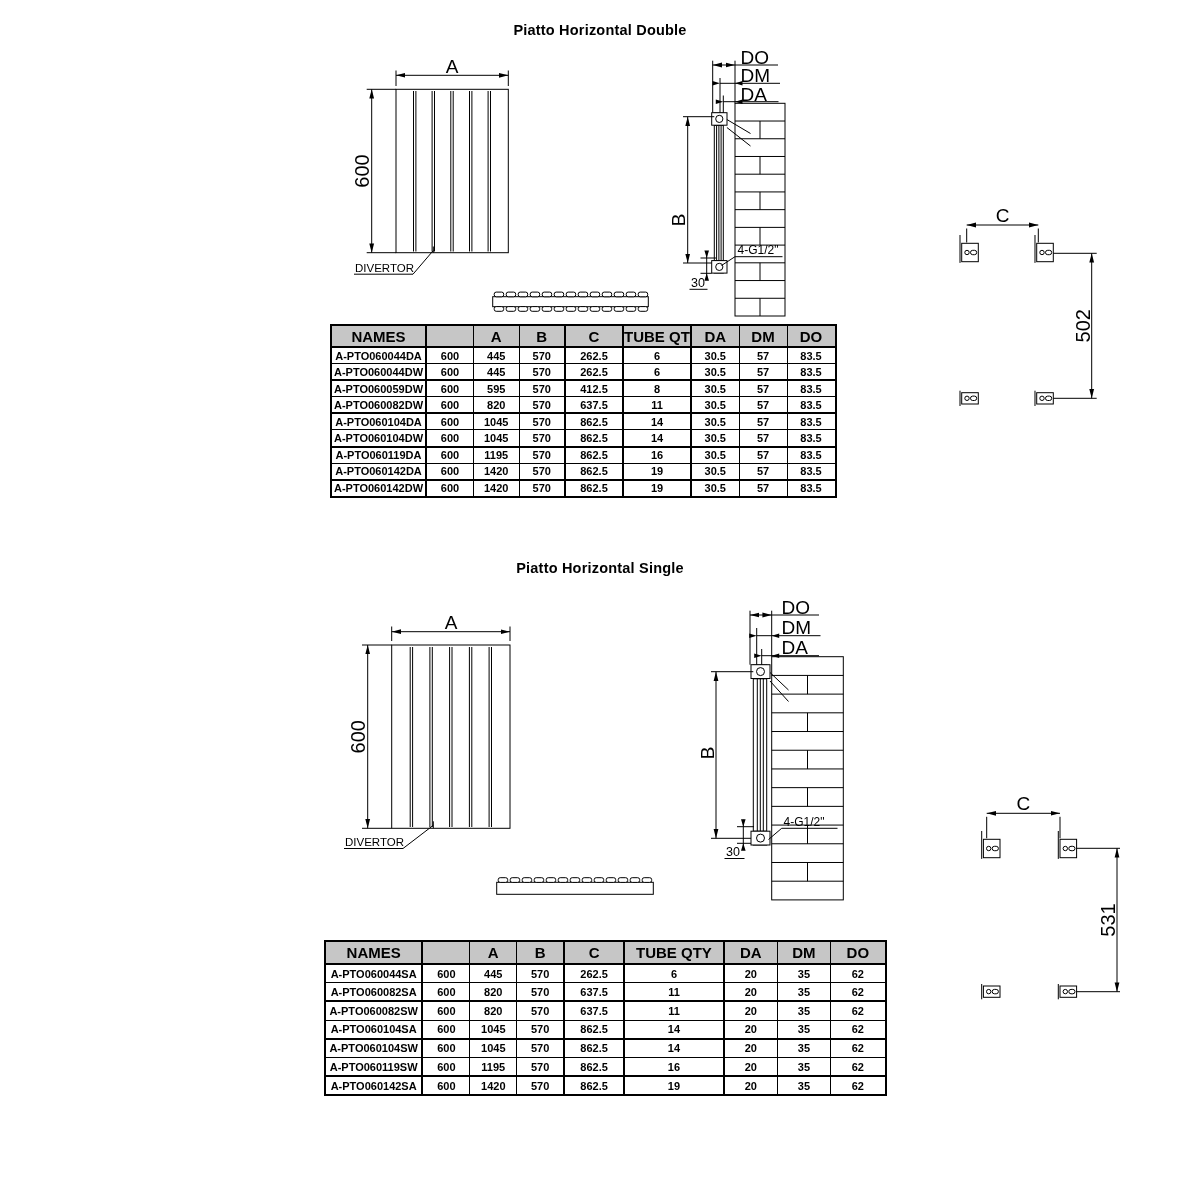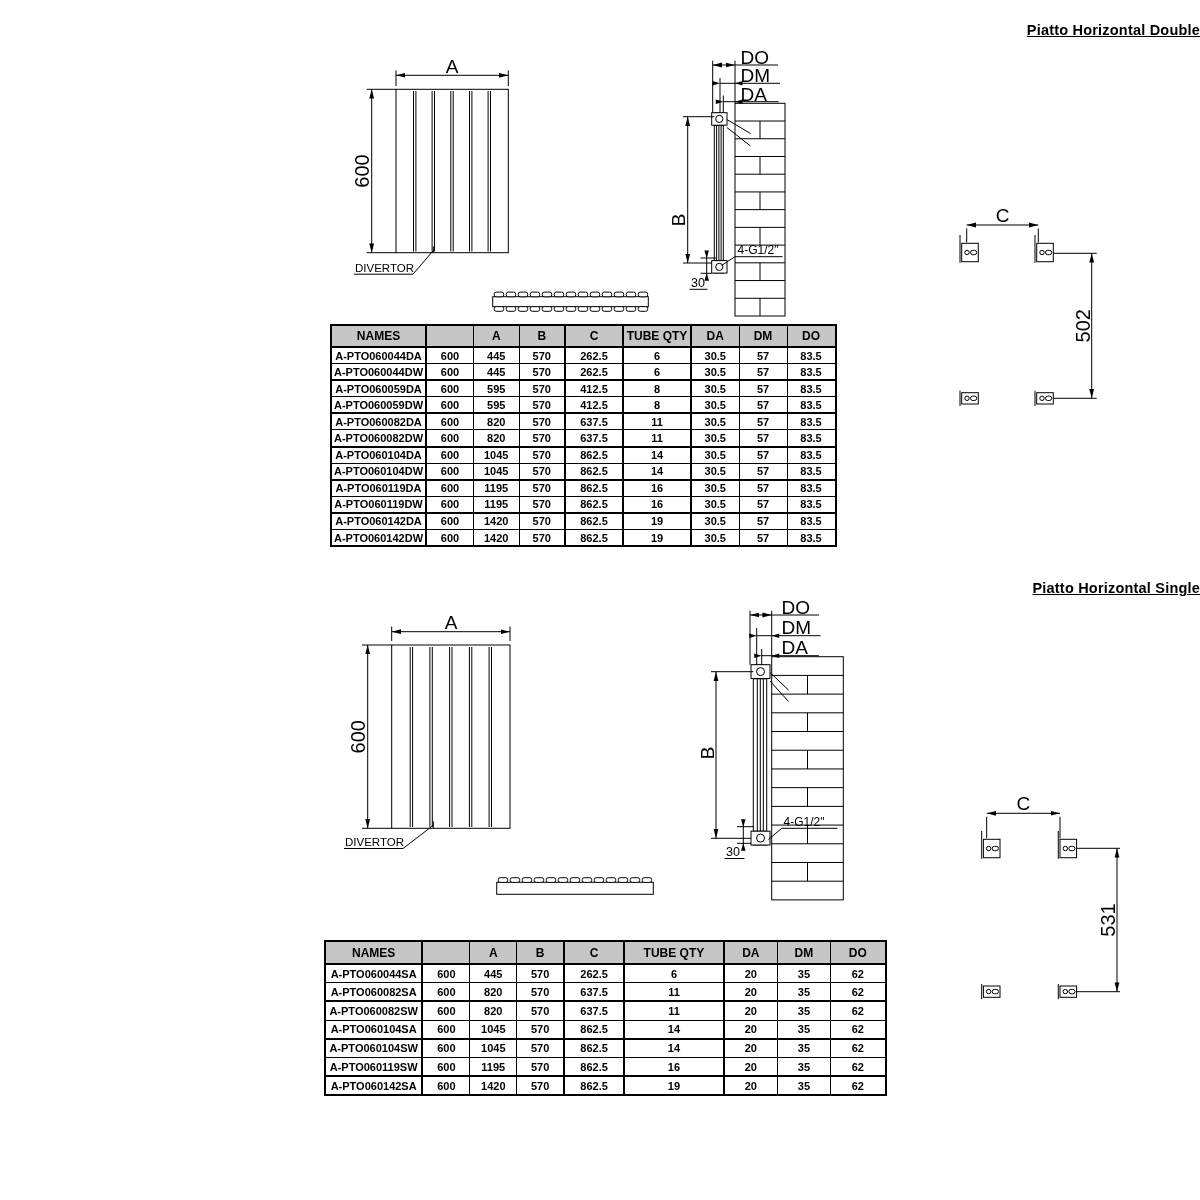--- a/index.html
+++ b/index.html
@@ -1,36 +1,36 @@
 <!DOCTYPE html>
 <html><head>
 <meta charset="utf-8">
 <style>
   html,body{margin:0;padding:0;}
   body{
     width:1200px;height:1200px;position:relative;background:#fff;
     font-family:"Liberation Sans",sans-serif;color:#000;overflow:hidden;
   }
   .title{
-    position:absolute;left:0;width:1200px;text-align:right;
-    font-size:14.5px;font-weight:bold;letter-spacing:.2px;text-decoration:underline;
+    position:absolute;left:0;width:1200px;text-align:center;
+    font-size:14.5px;font-weight:bold;letter-spacing:.2px;
   }
   #drawing{position:absolute;left:0;top:0;stroke:#000;fill:none;stroke-width:1;}
   .svgtxt{fill:#000;stroke:none;font-family:"Liberation Sans",sans-serif;}
   .f19{font-size:19px;}
   .f20{font-size:20px;}
   .f12{font-size:12px;}
   .f115{font-size:11.5px;}
   .f125{font-size:12.5px;}
   .spec{
     position:absolute;border-collapse:collapse;table-layout:fixed;
     font-weight:bold;background:#fff;border:2px solid #000;
   }
   .spec th{
-    background:#c6c6c6;font-size:12px;border:1px solid #000;padding:0;
+    background:#c6c6c6;font-size:15px;border:1px solid #000;padding:0;
     text-align:center;vertical-align:middle;font-weight:bold;overflow:hidden;white-space:nowrap;
   }
   .spec td{
     font-size:11px;border:1px solid #000;padding:0;text-align:center;
     vertical-align:middle;overflow:hidden;white-space:nowrap;
   }
   .spec thead tr{border-bottom:2px solid #000;}
   .spec tbody tr:nth-child(even){border-bottom:2px solid #000;}
   .spec th:nth-child(2),.spec td:nth-child(2),
   .spec th:nth-child(5),.spec td:nth-child(5),
@@ -38,21 +38,21 @@
   .spec th:nth-child(7),.spec td:nth-child(7){border-left:2px solid #000;}
   .t1 th{height:20px;}
   .t1 td{height:15.1px;}
   .t2 th{height:21px;}
   .t2 td{height:17.2px;}
 </style>
 </head>
 <body>
 
 <div class="title" style="top:22px">Piatto Horizontal Double</div>
-<div class="title" style="top:580px">Piatto Horizontal Single</div>
+<div class="title" style="top:560px">Piatto Horizontal Single</div>
 
 <svg id="drawing" width="1200" height="1200" viewBox="0 0 1200 1200">
   <defs>
     <marker id="arr" markerUnits="userSpaceOnUse" markerWidth="10" markerHeight="7" refX="9.3" refY="3.5" orient="auto-start-reverse">
       <path d="M0,1.1 L9.3,3.5 L0,5.9 Z" fill="#000" stroke="none"></path>
     </marker>
     <g id="btop">
       <line x1="-1.7" y1="-8.3" x2="-1.7" y2="19.6"></line>
       <rect x="0" y="0" width="16.6" height="18.4" fill="#fff"></rect>
       <circle cx="5.3" cy="9.2" r="2.2"></circle>
@@ -371,64 +371,42 @@
         <td>600</td>
         <td>445</td>
         <td>570</td>
         <td>262.5</td>
         <td>6</td>
         <td>30.5</td>
         <td>57</td>
         <td>83.5</td>
       </tr>
       <tr>
-        <td>A-PTO060059DA</td>
+        <td>A-PTO060059DW</td>
         <td>600</td>
         <td>595</td>
         <td>570</td>
         <td>412.5</td>
         <td>8</td>
         <td>30.5</td>
         <td>57</td>
         <td>83.5</td>
       </tr>
       <tr>
-        <td>A-PTO060059DW</td>
-        <td>600</td>
-        <td>595</td>
-        <td>570</td>
-        <td>412.5</td>
-        <td>8</td>
-        <td>30.5</td>
-        <td>57</td>
-        <td>83.5</td>
-      </tr>
-      <tr>
-        <td>A-PTO060082DA</td>
+        <td>A-PTO060082DW</td>
         <td>600</td>
         <td>820</td>
         <td>570</td>
         <td>637.5</td>
         <td>11</td>
         <td>30.5</td>
         <td>57</td>
         <td>83.5</td>
       </tr>
       <tr>
-        <td>A-PTO060082DW</td>
-        <td>600</td>
-        <td>820</td>
-        <td>570</td>
-        <td>637.5</td>
-        <td>11</td>
-        <td>30.5</td>
-        <td>57</td>
-        <td>83.5</td>
-      </tr>
-      <tr>
         <td>A-PTO060104DA</td>
         <td>600</td>
         <td>1045</td>
         <td>570</td>
         <td>862.5</td>
         <td>14</td>
         <td>30.5</td>
         <td>57</td>
         <td>83.5</td>
       </tr>
@@ -438,31 +416,20 @@
         <td>1045</td>
         <td>570</td>
         <td>862.5</td>
         <td>14</td>
         <td>30.5</td>
         <td>57</td>
         <td>83.5</td>
       </tr>
       <tr>
         <td>A-PTO060119DA</td>
-        <td>600</td>
-        <td>1195</td>
-        <td>570</td>
-        <td>862.5</td>
-        <td>16</td>
-        <td>30.5</td>
-        <td>57</td>
-        <td>83.5</td>
-      </tr>
-      <tr>
-        <td>A-PTO060119DW</td>
         <td>600</td>
         <td>1195</td>
         <td>570</td>
         <td>862.5</td>
         <td>16</td>
         <td>30.5</td>
         <td>57</td>
         <td>83.5</td>
       </tr>
       <tr>

